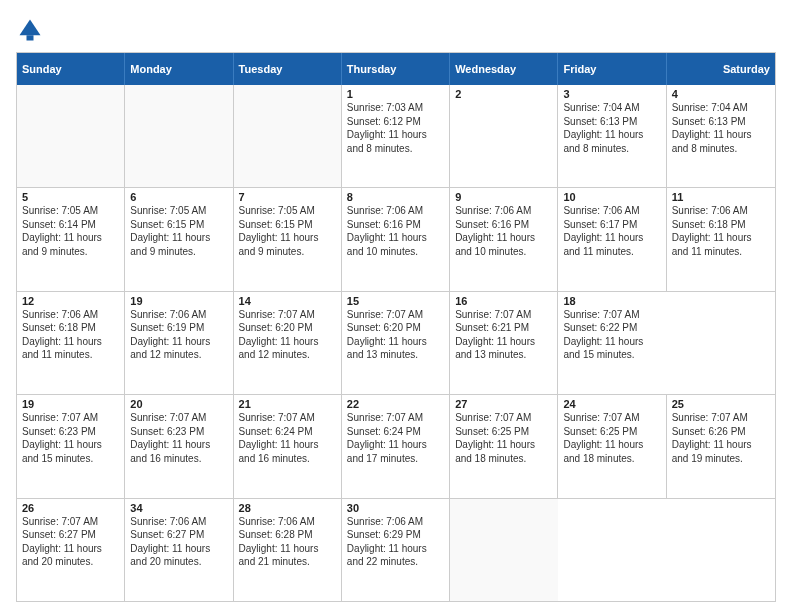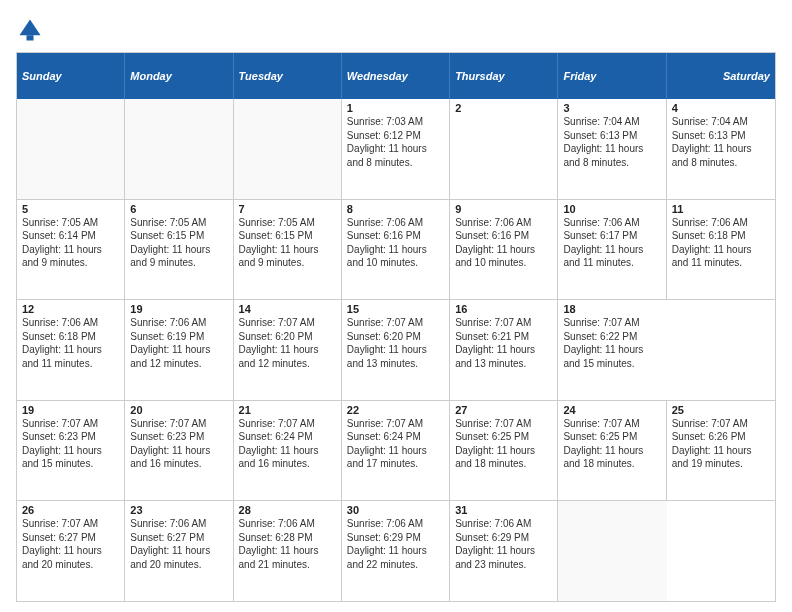--- a/index.html
+++ b/index.html
@@ -68,23 +68,22 @@
     }
     .cal-header {
       display: grid;
       grid-template-columns: repeat(7, 1fr);
       background: #1a5fa8;
     }
     .cal-header-cell {
       color: #fff;
       font-size: 11px;
       font-weight: bold;
-      padding: 17px 5px;
+      padding: 10px 5px;
       border-right: 1px solid #3a7cc0;
-      font-style: italic;
     }
     .cal-header-cell:last-child { border-right: none; text-align: right; }
     .cal-body {
       display: flex;
       flex-direction: column;
       flex: 1;
     }
     .cal-row {
       display: grid;
       grid-template-columns: repeat(7, 1fr);
@@ -134,22 +133,22 @@
       <div class="title-month"></div>
       <div class="title-location"></div>
     </div>
   </div>
 
   <div class="calendar">
     <div class="cal-header">
     <div class="cal-header-cell">Sunday</div>
         <div class="cal-header-cell">Monday</div>
         <div class="cal-header-cell">Tuesday</div>
+        <div class="cal-header-cell">Thursday</div>
         <div class="cal-header-cell">Wednesday</div>
-        <div class="cal-header-cell">Thursday</div>
         <div class="cal-header-cell">Friday</div>
         <div class="cal-header-cell">Saturday</div>
       </div>
     <div class="cal-body">
     <div class="cal-row">
           <div class="cal-cell empty"></div>
           <div class="cal-cell empty"></div>
           <div class="cal-cell empty"></div>
           <div class="cal-cell">
             <div class="day-num">1</div>
@@ -324,44 +323,37 @@
         </div>
         <div class="cal-row">
           <div class="cal-cell">
             <div class="day-num">26</div>
             <div class="day-info">Sunrise: 7:07 AM
 Sunset: 6:27 PM
 Daylight: 11 hours
 and 20 minutes.</div>
           </div>
           <div class="cal-cell">
-            <div class="day-num">23</div>
+            <div class="day-num">34</div>
             <div class="day-info">Sunrise: 7:06 AM
 Sunset: 6:27 PM
 Daylight: 11 hours
 and 20 minutes.</div>
           </div>
           <div class="cal-cell">
             <div class="day-num">28</div>
             <div class="day-info">Sunrise: 7:06 AM
 Sunset: 6:28 PM
 Daylight: 11 hours
 and 21 minutes.</div>
           </div>
           <div class="cal-cell">
             <div class="day-num">30</div>
             <div class="day-info">Sunrise: 7:06 AM
 Sunset: 6:29 PM
 Daylight: 11 hours
 and 22 minutes.</div>
-          </div>
-          <div class="cal-cell">
-            <div class="day-num">31</div>
-            <div class="day-info">Sunrise: 7:06 AM
-Sunset: 6:29 PM
-Daylight: 11 hours
-and 23 minutes.</div>
           </div>
           <div class="cal-cell empty"></div>
         </div>
       </div>
   </div>
 </div>
 
 </body></html>

